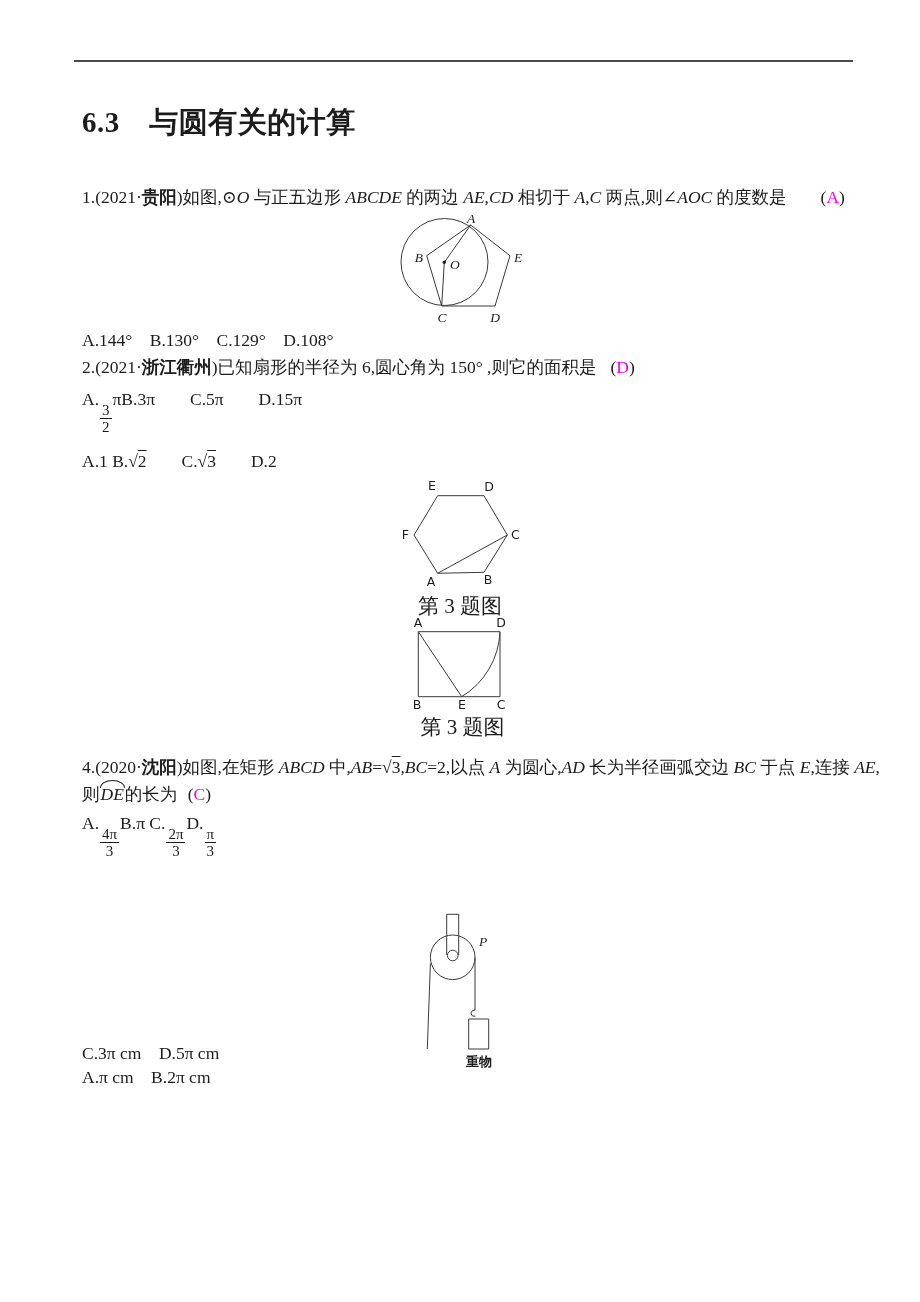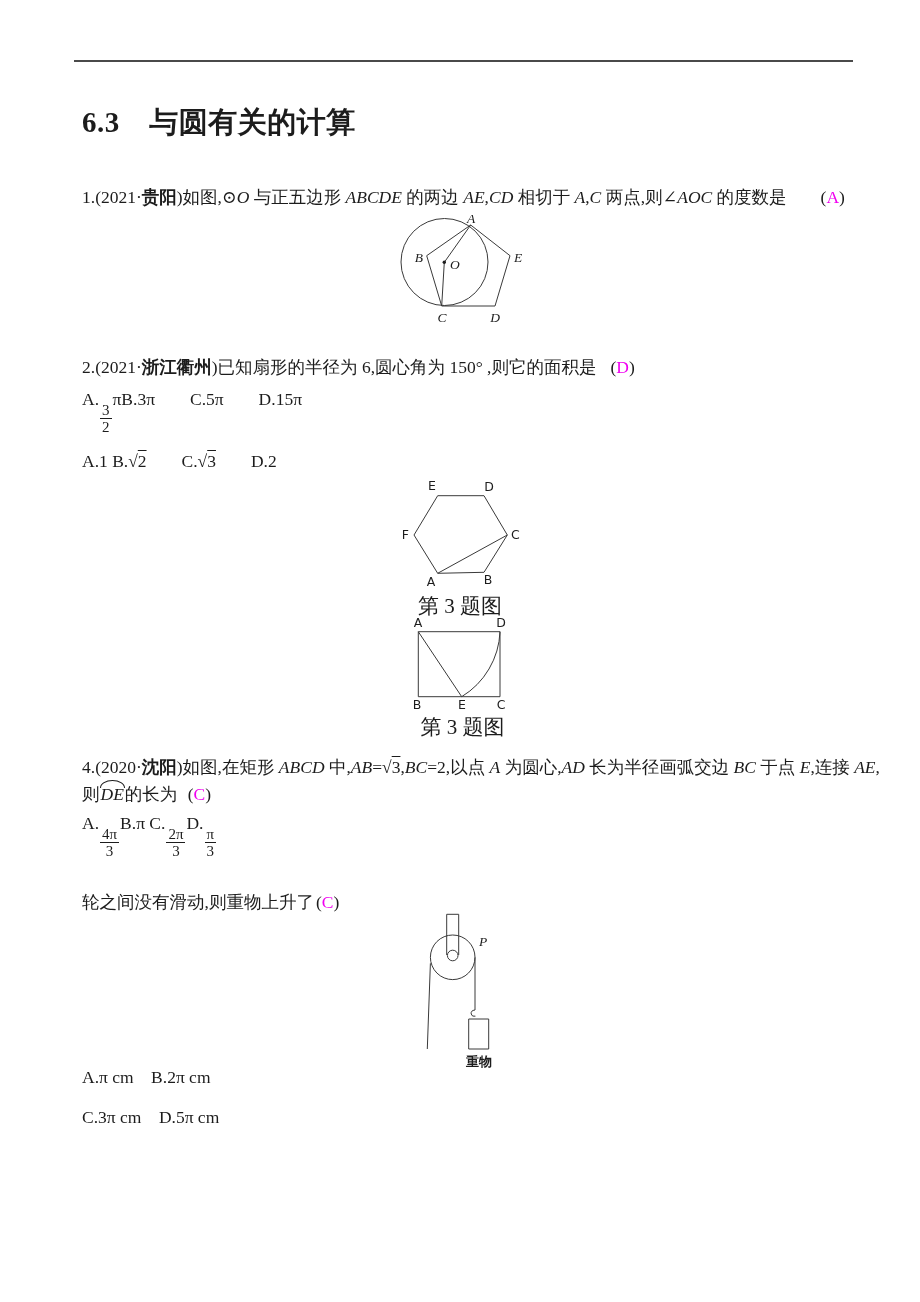--- a/index.html
+++ b/index.html
@@ -54,20 +54,21 @@
     <line class="stroke" x1="59.3" y1="51.3" x2="56.7" y2="95"></line>
     <circle cx="59.3" cy="51.3" r="1.7" fill="#1c1c1c"></circle>
     <text class="lbl-it" x="86" y="12" text-anchor="middle">A</text>
     <text class="lbl-it" x="38" y="51" text-anchor="end">B</text>
     <text class="lbl-it" x="57" y="111" text-anchor="middle">C</text>
     <text class="lbl-it" x="110" y="111" text-anchor="middle">D</text>
     <text class="lbl-it" x="129" y="51" text-anchor="start">E</text>
     <text class="lbl-it" x="65" y="58" text-anchor="start">O</text>
   </svg>
 
+  <p class="line" style="top:329px"><span>A.144°　B.130°　C.129°　D.108°</span></p>
 
   <p class="line" style="top:356px">
     <span><span>2.(2021·</span><span class="bd">浙江衢州</span><span>)已知扇形的半径为 6,圆心角为 150° ,则它的面积是</span></span><span class="ans gap-md"><span>(</span><span class="ans-letter" style="color: rgb(240, 0, 240);">D</span><span>)</span></span>
   </p>
 
   <p class="line" style="top:388px"><span>A.</span><span class="frac">
         <span class="num">3</span>
         <span class="den">2</span>
       </span><span>πB.3π　　C.5π　　D.15π</span></p>
 
@@ -109,32 +110,29 @@
         <span class="num">4π</span>
         <span class="den">3</span>
       </span><span>B.π C.</span><span class="frac">
         <span class="num">2π</span>
         <span class="den">3</span>
       </span><span>D.</span><span class="frac">
         <span class="num">π</span>
         <span class="den">3</span>
       </span></p>
 
-  <p class="line" style="top:891px">
-    <span><span>轮之间没有滑动,则重物上升了</span></span><span class="ans gap-0"><span>(</span><span class="ans-letter" style="color: rgb(240, 0, 240);">C</span><span>)</span></span>
-  </p>
 
   <svg class="fig" style="left:415px;top:906px" width="110" height="166" viewBox="0 0 110 166">
     <circle class="stroke" cx="37.7" cy="51.3" r="22.3"></circle>
     <path d="M31.7 49 V8.3 H43.7 V49" fill="#ffffff" class="stroke"></path>
     <circle cx="37.7" cy="49.5" r="5.3" fill="#ffffff" class="stroke"></circle>
     <line class="stroke" x1="60" y1="51.3" x2="60" y2="104"></line>
     <path class="stroke" d="M60 104 q-4.5 0.5 -3.8 4 q0.7 3 4.2 2.2"></path>
     <line class="stroke" x1="15.4" y1="57.3" x2="12.3" y2="143"></line>
     <rect class="stroke" x="53.7" y="113" width="20" height="30"></rect>
     <text class="lbl-it" x="64" y="40" text-anchor="start">P</text>
     <text class="lbl-bold" x="64" y="160" text-anchor="middle">重物</text>
   </svg>
 
   <p class="line" style="top:1066px"><span>A.π cm　B.2π cm</span></p>
-  <p class="line" style="top:1106px"><span>C.3π cm　D.5π cm</span></p>
+  <p class="line" style="top:1042px"><span>C.3π cm　D.5π cm</span></p>
 
 </div>
 
 </body></html>

